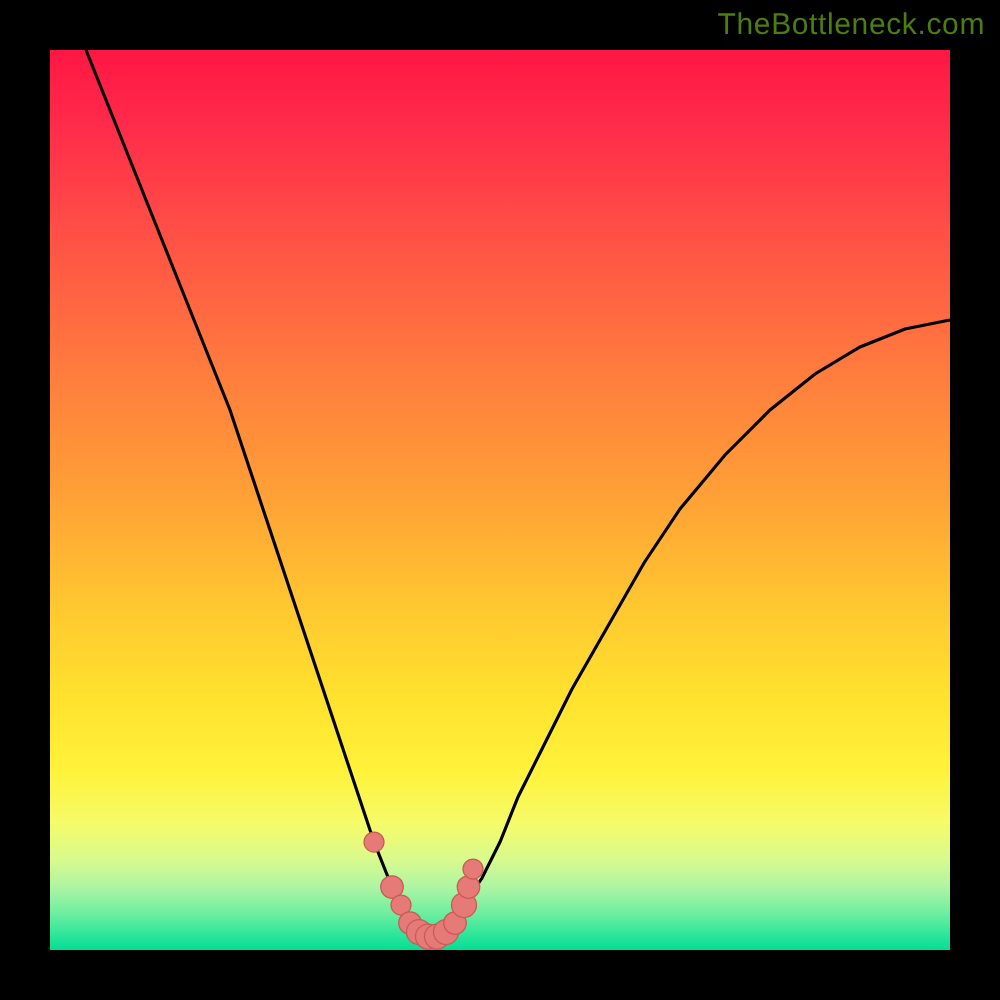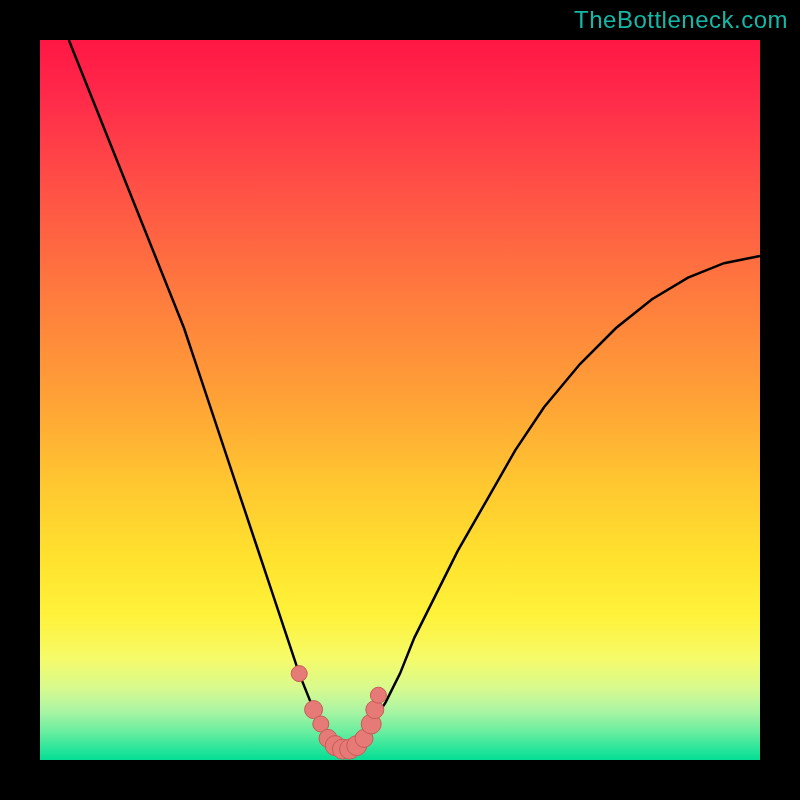--- a/index.html
+++ b/index.html
@@ -22,21 +22,21 @@
     left: 40px;
     top: 40px;
     width: 720px;
     height: 720px;
     overflow: hidden;
   }
   .watermark {
     position: absolute;
     top: 6px;
     right: 12px;
-    color: #14b8a6;
+    color: #4d7c0f;
     font-size: 24px;
     font-weight: 500;
     letter-spacing: 0.5px;
     z-index: 30;
   }
 </style>
 </head>
 <body>
 
 <div class="frame">

